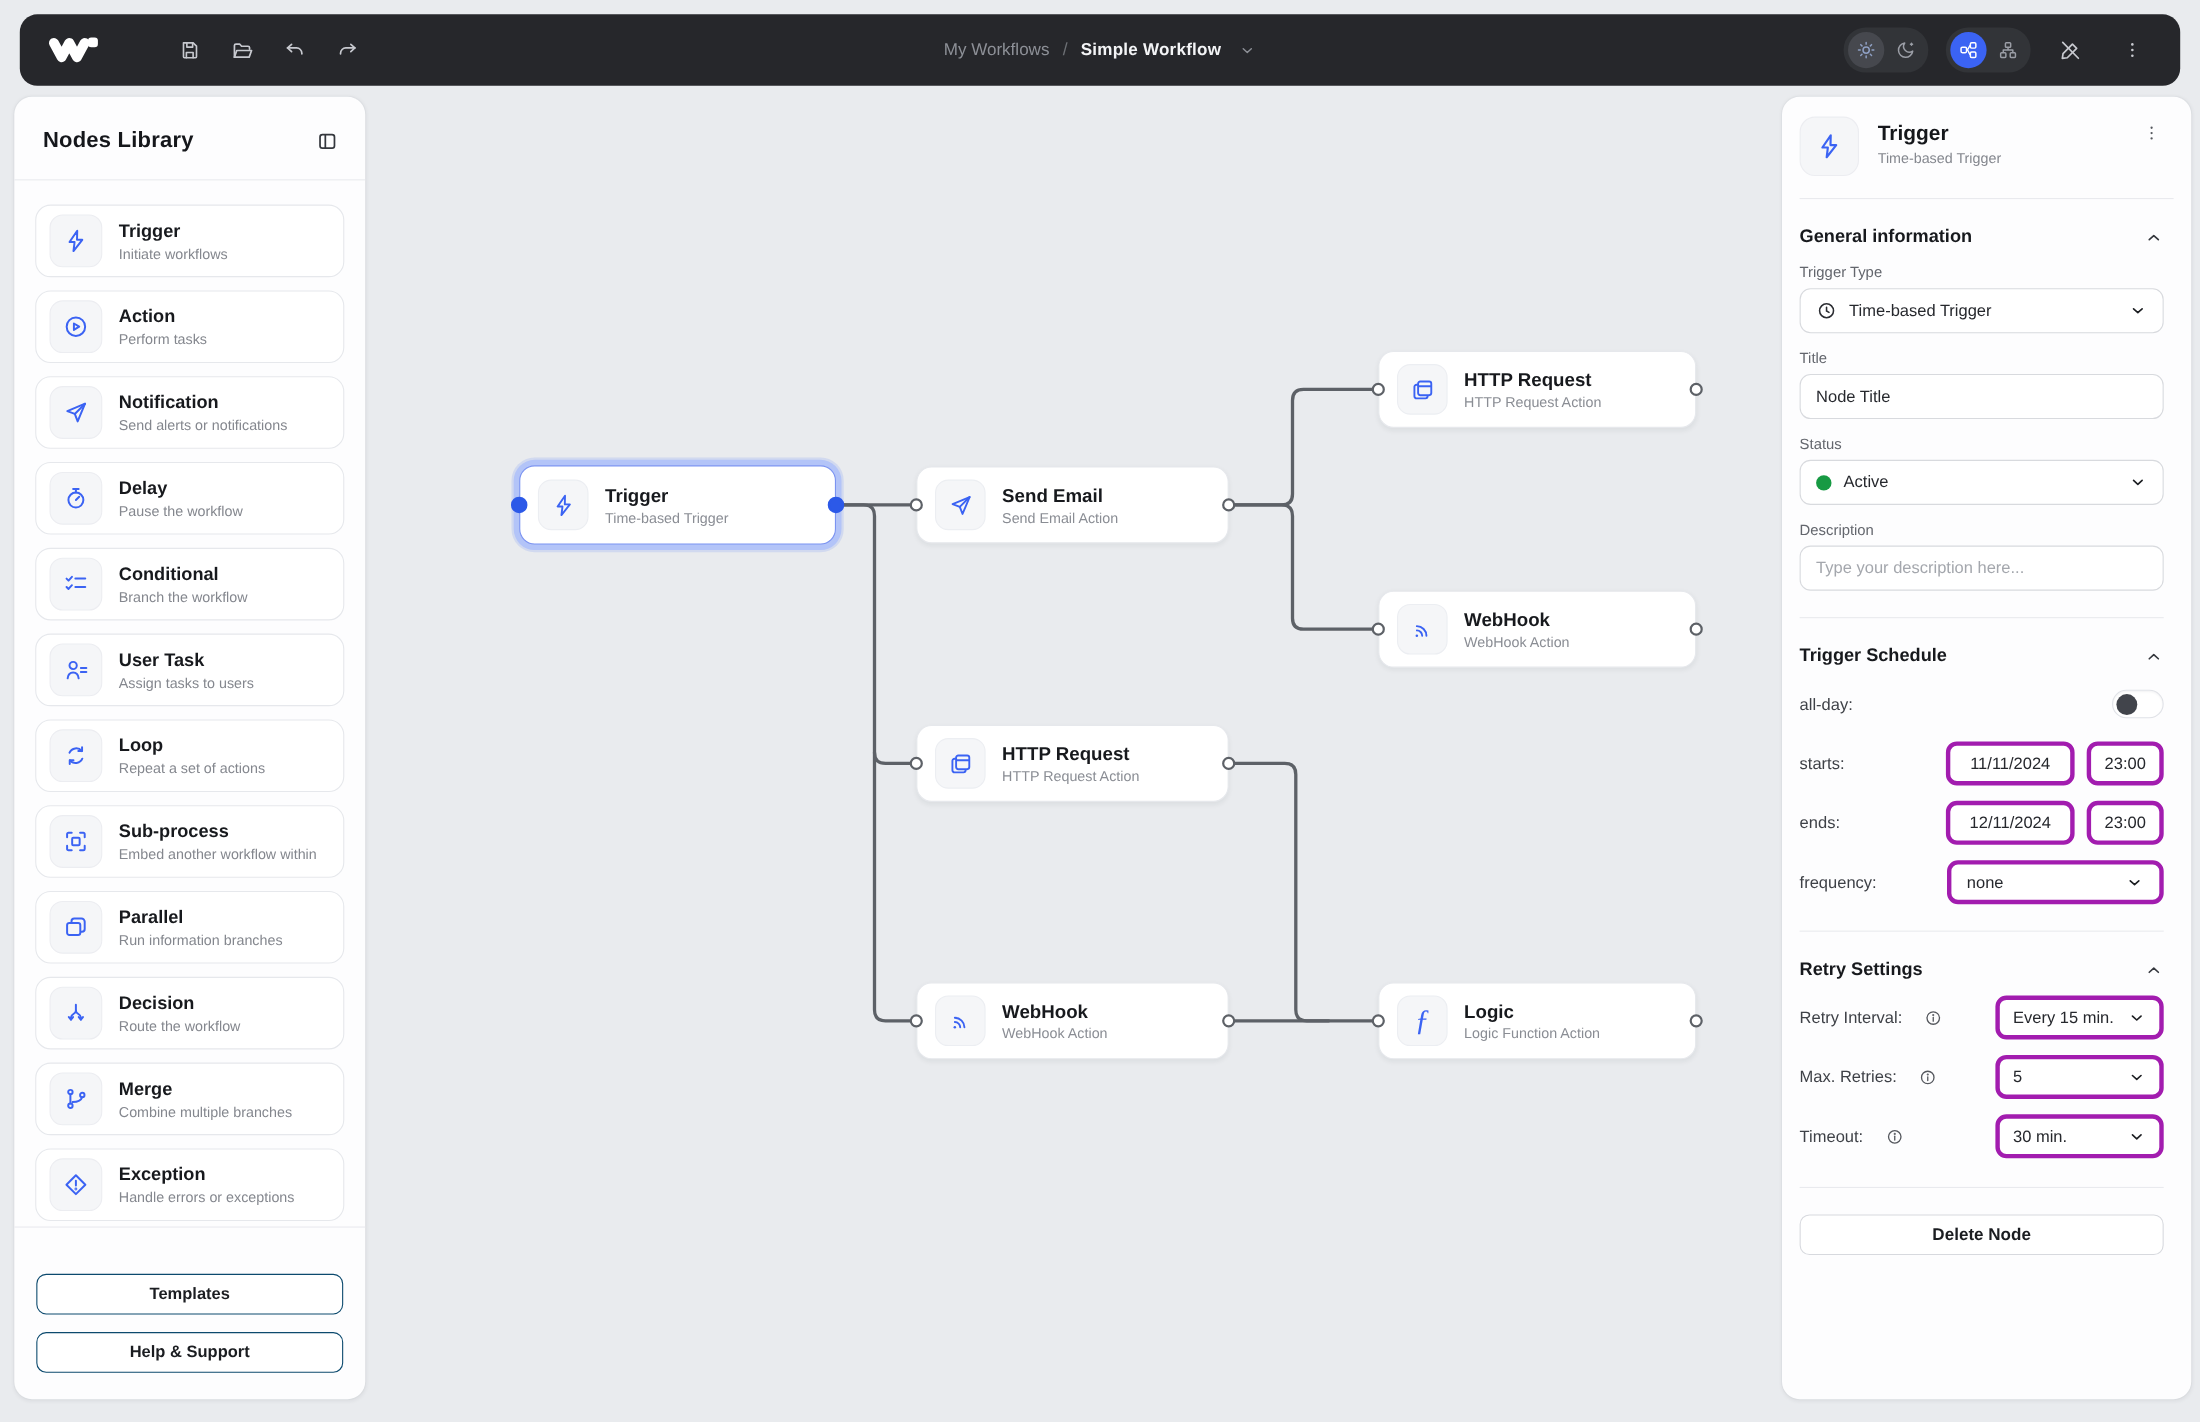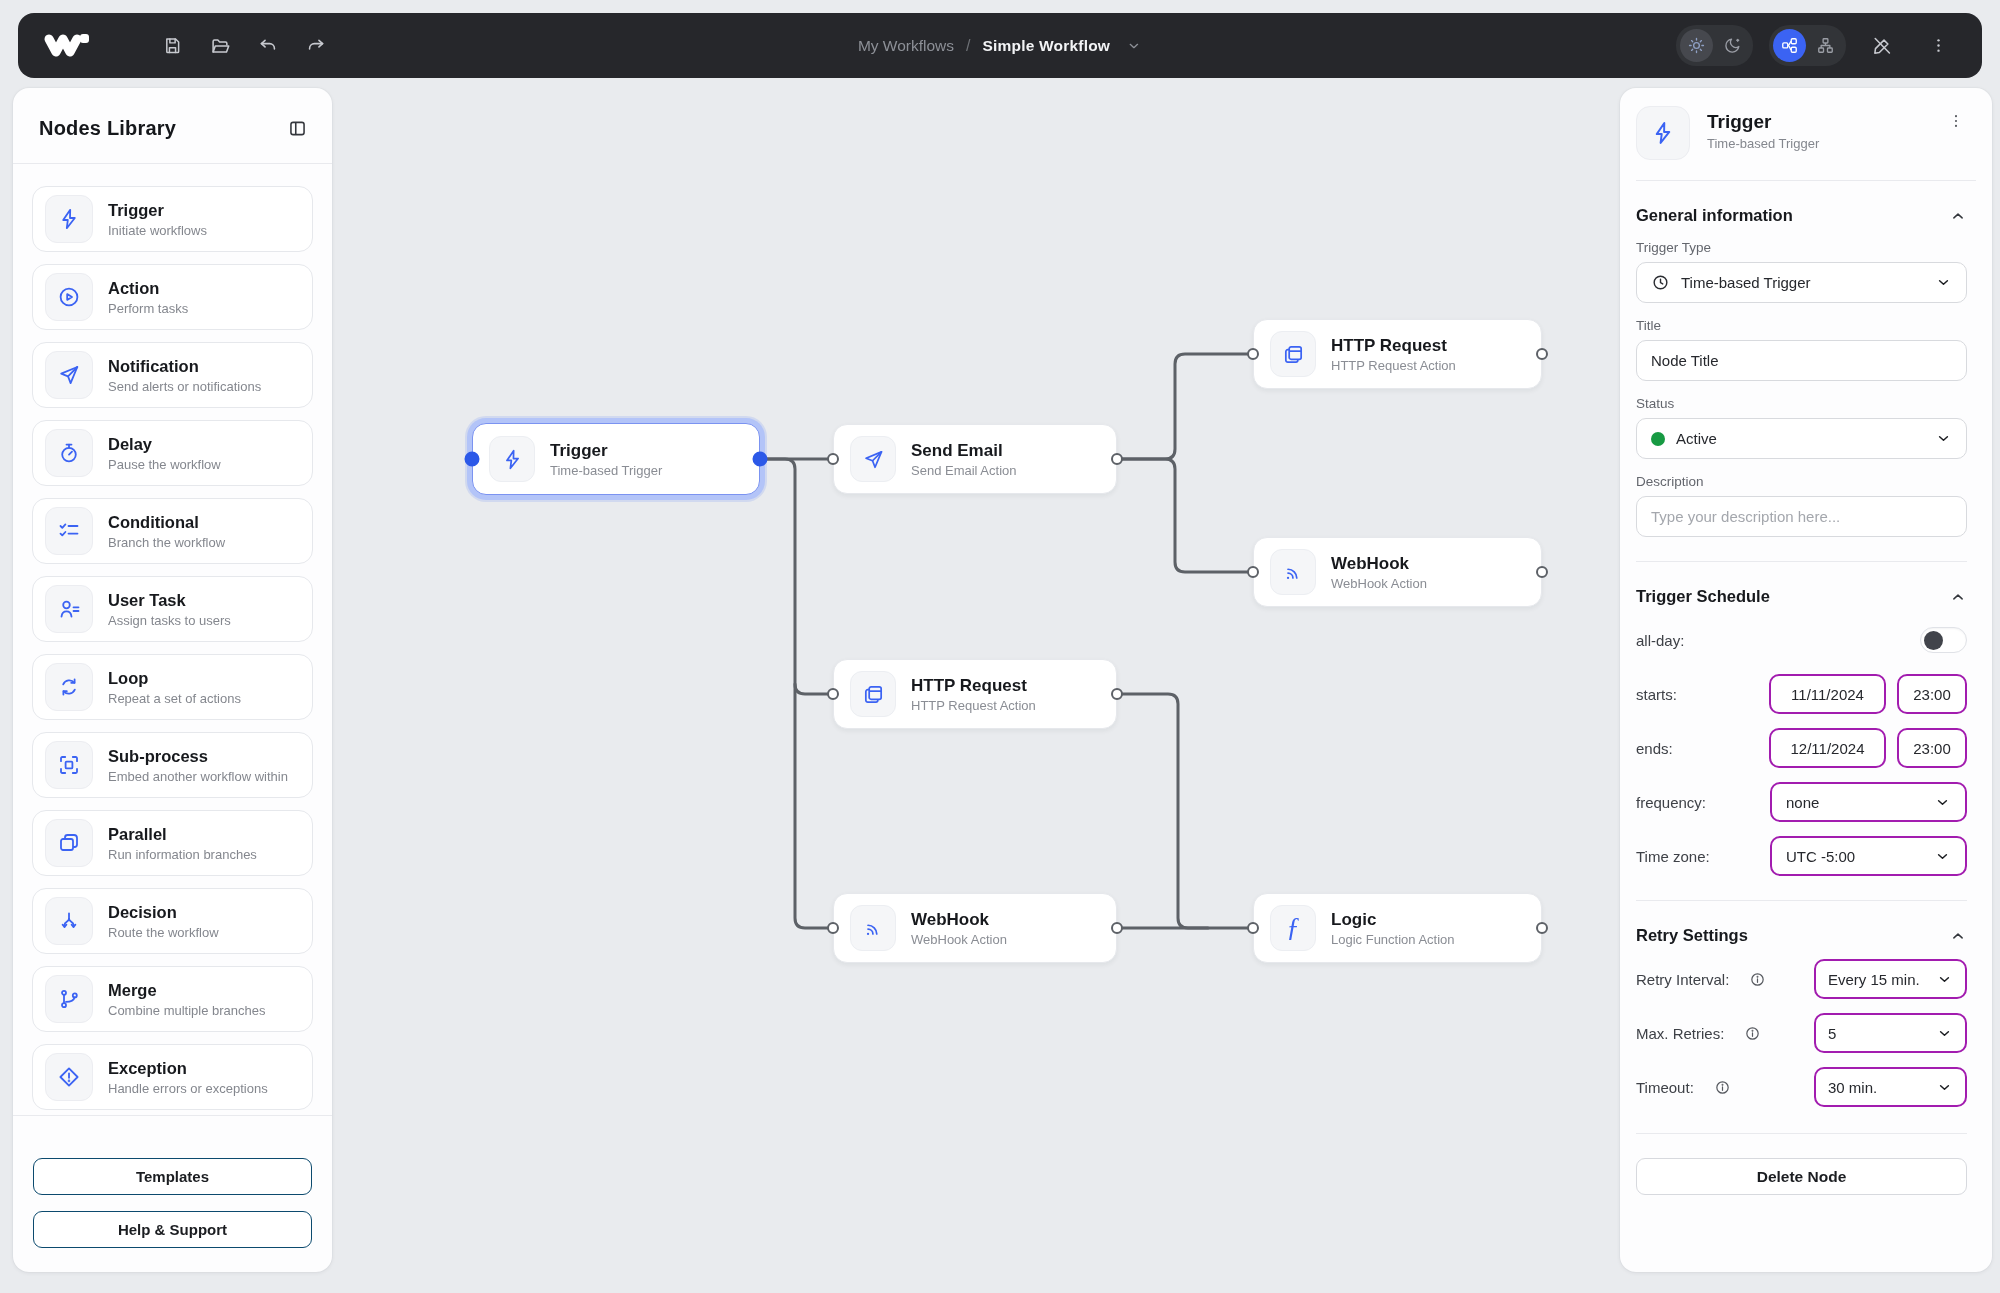--- a/index.html
+++ b/index.html
@@ -87,21 +87,21 @@
   .fld-label { font-size:13.5px; color:#63666d; margin:15px 0 7px; }
   .select, .tfield { height:41px; border:1px solid #d8dade; border-radius:10px; background:#fff;
     display:flex; align-items:center; gap:11px; padding:0 14px; font-size:15px; color:#26282d; cursor:pointer; }
   .select .chev { margin-left:auto; color:#1c1e22; }
   .sel-icon { color:#2b2d32; }
   .dot { width:14px; height:14px; border-radius:50%; background:#179a43; }
   .placeholder { color:#a4a7ad; }
   .srow { display:flex; align-items:center; margin-top:14px; min-height:40px; }
   .srow-lbl { font-size:15px; color:#3e4147; }
   .srow-ctrl { margin-left:auto; display:flex; gap:11px; align-items:center; }
-  .box { height:40px; border:2px solid #a21caf; border-radius:10px; background:#fff;
+  .box { height:40px; border:4px solid #a21caf; border-radius:10px; background:#fff;
     display:flex; align-items:center; justify-content:center; font-size:15px; color:#26282d; cursor:pointer; }
   .box.date { width:117px; } .box.time { width:70px; }
   .sel-sm { width:197px; height:40px; justify-content:flex-start; }
   .sel-xs { width:153px; height:40px; justify-content:flex-start; padding:0 12px; }
   .toggle { width:47px; height:26px; border-radius:13px; background:#fff; border:1px solid #e0e2e7;
     position:relative; cursor:pointer; box-shadow:inset 0 1px 2px rgba(25,28,40,.05); }
   .knob { position:absolute; left:3px; top:2.5px; width:19px; height:19px; border-radius:50%; background:#41444b; }
   .ilabel { display:flex; align-items:center; gap:20px; }
   .info { color:#55585e; }
   .delete-btn { width:100%; height:37px; border:1px solid #d7d9de; border-radius:9px; background:#fff;
@@ -649,33 +649,20 @@
         <span>none</span>
         <span class="chev">
           <svg width="17" height="17" viewBox="0 0 24 24" fill="none" stroke="currentColor" stroke-width="2.1" stroke-linecap="round" stroke-linejoin="round">
               <path d="M6.5 9.5l5.5 5 5.5-5"></path>
             </svg>
         </span>
       </span>
     </span>
   </div>
 
-  <div class="srow">
-    <span class="srow-lbl">Time zone:</span>
-    <span class="srow-ctrl">
-      <span class="box select sel-sm">
-        <span>UTC -5:00</span>
-        <span class="chev">
-          <svg width="17" height="17" viewBox="0 0 24 24" fill="none" stroke="currentColor" stroke-width="2.1" stroke-linecap="round" stroke-linejoin="round">
-              <path d="M6.5 9.5l5.5 5 5.5-5"></path>
-            </svg>
-        </span>
-      </span>
-    </span>
-  </div>
 
   <div class="insp-div" style="margin-top:24px;"></div>
 
   
   <div class="sec-head">
     <span class="sec-title">Retry Settings</span>
     <span class="sec-chev">
       <svg width="18" height="18" viewBox="0 0 24 24" fill="none" stroke="currentColor" stroke-width="2" stroke-linecap="round" stroke-linejoin="round">
           <path d="M6.5 14.5L12 9.5l5.5 5"></path>
         </svg>

